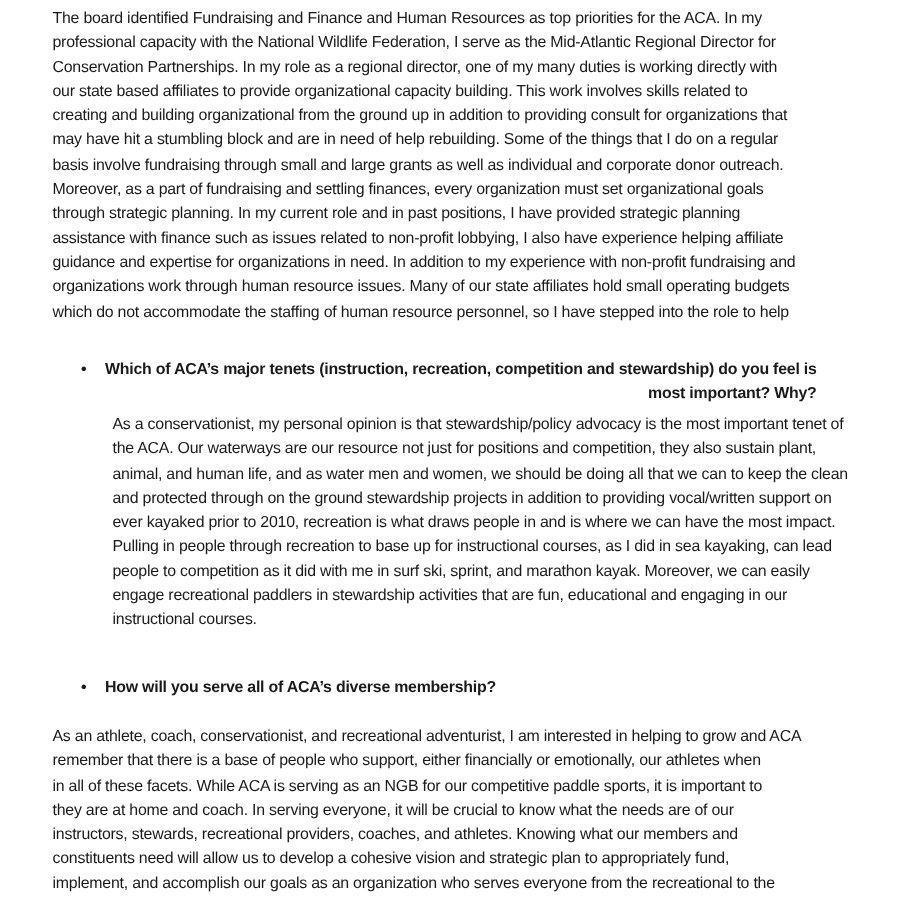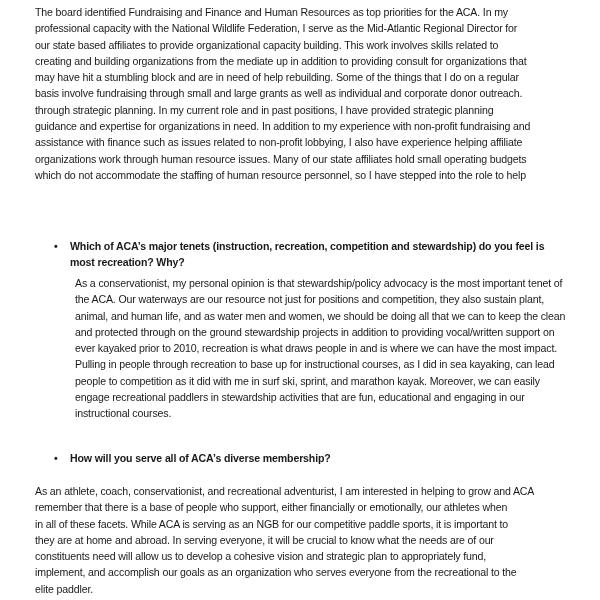--- a/index.html
+++ b/index.html
@@ -3,46 +3,48 @@
   <meta charset="utf-8">
   <style>
     html, body { margin: 0; padding: 0; background: #ffffff; }
     body { width: 600px; height: 600px; overflow: hidden; position: relative;
       font-family: "Liberation Sans", sans-serif; color: #1a1a1a; }
     .page { position: absolute; left: 0; top: 0; width: 560px; height: 600px; }
     .para { position: absolute; left: 35px; width: 560px; font-size: 10.6px; line-height: 16.3px; letter-spacing: -0.15px; }
     .line { display: block; white-space: nowrap; }
     .bullet-block { position: absolute; left: 35px; width: 560px; font-size: 10.6px; line-height: 16.3px; font-weight: bold; letter-spacing: -0.15px; }
     .bullet-dot { position: absolute; left: 19px; top: 0; font-weight: bold; }
-    .bullet-text { position: absolute; left: 35px; top: 0; }
+    .bullet-text { position: absolute; left: 35px; top: 0; text-align: right; }
   </style>
 </head>
 <body>
 
 <div class="page">
 
   <div class="para" style="top:4px;">
     <span class="line">The board identified Fundraising and Finance and Human Resources as top priorities for the ACA. In my</span>
     <span class="line">professional capacity with the National Wildlife Federation, I serve as the Mid-Atlantic Regional Director for</span>
+    <span class="line">Conservation Partnerships. In my role as a regional director, one of my many duties is working directly with</span>
     <span class="line">our state based affiliates to provide organizational capacity building. This work involves skills related to</span>
-    <span class="line">creating and building organizations from the mediate up in addition to providing consult for organizations that</span>
+    <span class="line">creating and building organizational from the ground up in addition to providing consult for organizations that</span>
     <span class="line">may have hit a stumbling block and are in need of help rebuilding. Some of the things that I do on a regular</span>
     <span class="line">basis involve fundraising through small and large grants as well as individual and corporate donor outreach.</span>
+    <span class="line">Moreover, as a part of fundraising and settling finances, every organization must set organizational goals</span>
     <span class="line">through strategic planning. In my current role and in past positions, I have provided strategic planning</span>
+    <span class="line">assistance with finance such as issues related to non-profit lobbying, I also have experience helping affiliate</span>
     <span class="line">guidance and expertise for organizations in need. In addition to my experience with non-profit fundraising and</span>
-    <span class="line">assistance with finance such as issues related to non-profit lobbying, I also have experience helping affiliate</span>
     <span class="line">organizations work through human resource issues. Many of our state affiliates hold small operating budgets</span>
     <span class="line">which do not accommodate the staffing of human resource personnel, so I have stepped into the role to help</span>
   </div>
 
   <div class="bullet-block" style="top:238px; height:34px;">
     <span class="bullet-dot">•</span>
     <div class="bullet-text">
       <span class="line">Which of ACA’s major tenets (instruction, recreation, competition and stewardship) do you feel is</span>
-      <span class="line">most recreation? Why?</span>
+      <span class="line">most important? Why?</span>
     </div>
   </div>
 
   <div class="para" style="top:275px;margin-left:40px;">
     <span class="line">As a conservationist, my personal opinion is that stewardship/policy advocacy is the most important tenet of</span>
     <span class="line">the ACA. Our waterways are our resource not just for positions and competition, they also sustain plant,</span>
     <span class="line">animal, and human life, and as water men and women, we should be doing all that we can to keep the clean</span>
     <span class="line">and protected through on the ground stewardship projects in addition to providing vocal/written support on</span>
     <span class="line">ever kayaked prior to 2010, recreation is what draws people in and is where we can have the most impact.</span>
     <span class="line">Pulling in people through recreation to base up for instructional courses, as I did in sea kayaking, can lead</span>
@@ -55,19 +57,20 @@
     <span class="bullet-dot">•</span>
     <div class="bullet-text">
       <span class="line">How will you serve all of ACA’s diverse membership?</span>
     </div>
   </div>
 
   <div class="para" style="top:483px;">
     <span class="line">As an athlete, coach, conservationist, and recreational adventurist, I am interested in helping to grow and ACA</span>
     <span class="line">remember that there is a base of people who support, either financially or emotionally, our athletes when</span>
     <span class="line">in all of these facets. While ACA is serving as an NGB for our competitive paddle sports, it is important to</span>
-    <span class="line">they are at home and abroad. In serving everyone, it will be crucial to know what the needs are of our</span>
+    <span class="line">they are at home and coach. In serving everyone, it will be crucial to know what the needs are of our</span>
+    <span class="line">instructors, stewards, recreational providers, coaches, and athletes. Knowing what our members and</span>
     <span class="line">constituents need will allow us to develop a cohesive vision and strategic plan to appropriately fund,</span>
     <span class="line">implement, and accomplish our goals as an organization who serves everyone from the recreational to the</span>
     <span class="line">elite paddler.</span>
   </div>
 
 </div>
 
 </body></html>

